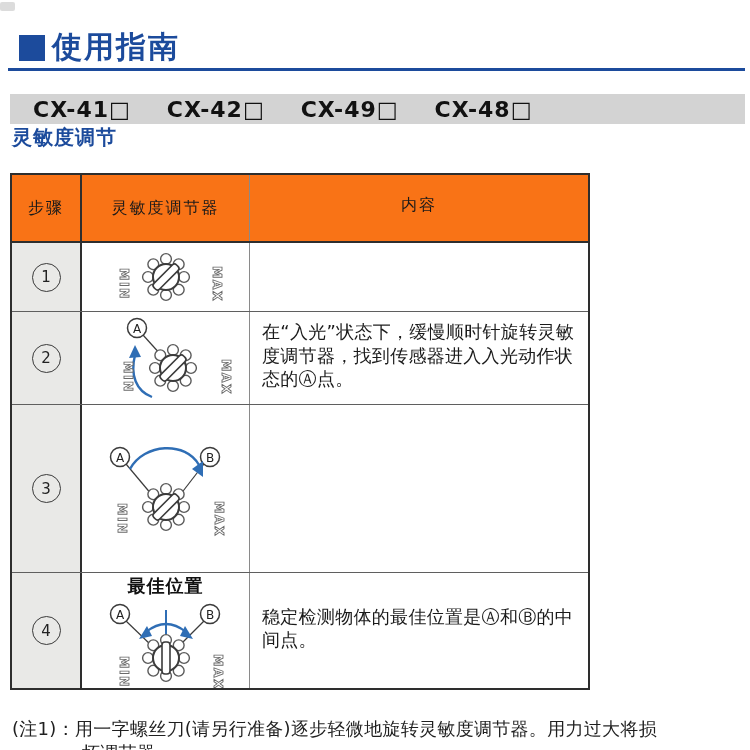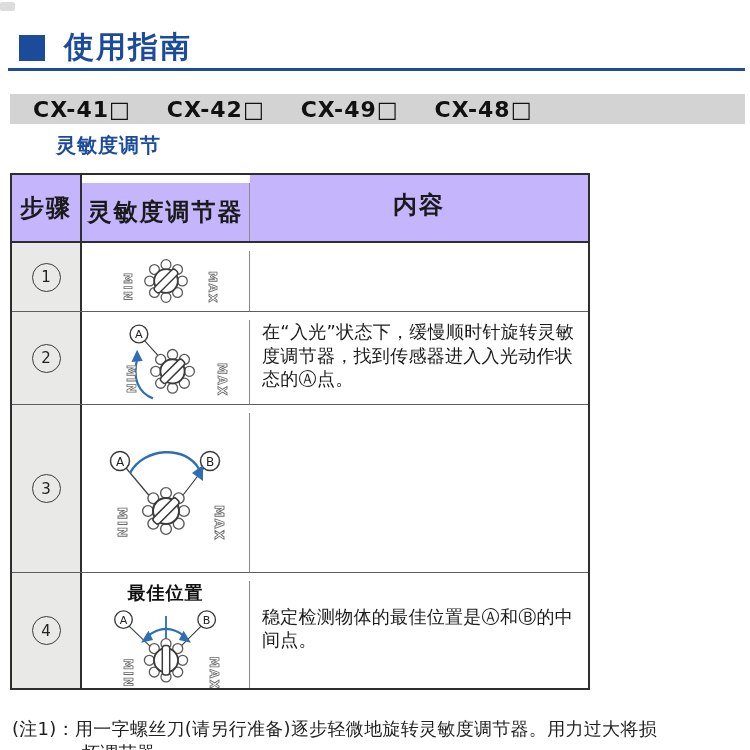--- a/index.html
+++ b/index.html
@@ -7,44 +7,44 @@
     width:750px;height:750px;background:#ffffff;position:relative;overflow:hidden;
     font-family:"DejaVu Sans","Liberation Sans",sans-serif;color:#1a1a1a;
     -webkit-font-smoothing:antialiased;
   }
   .abs{position:absolute;}
 
   
   .artifact{left:0;top:2px;width:15px;height:9px;background:#c9c9c9;opacity:.65;border-radius:2px;}
 
   
-  .hdr{left:19px;top:27px;display:flex;align-items:center;gap:19px;}
+  .hdr{left:19px;top:27px;display:flex;align-items:center;gap:7px;}
   .hdr-sq{width:26px;height:26px;background:#1c4b9c;}
   .hdr-title{font-size:30px;font-weight:bold;color:#1c4b9c;letter-spacing:2px;}
   .hdr-rule{left:8px;top:68px;width:737px;height:3px;background:#1c4b9c;}
 
   
   .modelbar{left:10px;top:94px;width:735px;height:30px;background:#d3d3d3;
     display:flex;align-items:center;gap:36px;padding-left:23px;box-sizing:border-box;
     font-weight:bold;font-size:22px;color:#111;letter-spacing:1px;}
-  .section-title{left:12px;top:132px;font-size:20px;font-weight:bold;color:#1c4b9c;letter-spacing:1px;margin-left:44px;}
+  .section-title{left:12px;top:124px;font-size:20px;font-weight:bold;color:#1c4b9c;letter-spacing:1px;}
 
   
   .tbl{left:10px;top:173px;width:580px;border:2px solid #2e2e2e;background:#fff;box-sizing:border-box;}
   .trow{display:flex;box-sizing:border-box;}
   .trow + .trow{border-top:1px solid #5f5f5f;}
   .trow.first-body{border-top:2px solid #2e2e2e;}
   .c1{width:70px;flex:0 0 70px;background:#e9e9e7;border-right:2px solid #2e2e2e;
       display:flex;align-items:center;justify-content:center;box-sizing:border-box;}
   .c2{width:168px;flex:0 0 168px;border-right:1px solid #8a8a8a;
-      display:flex;flex-direction:column;align-items:center;justify-content:center;box-sizing:border-box;margin-top:8px;}
+      display:flex;flex-direction:column;align-items:center;justify-content:center;box-sizing:border-box;}
   .c3{flex:1;padding:1px 12px 6px 12px;font-size:18px;line-height:1.3;box-sizing:border-box;
       display:flex;flex-direction:column;justify-content:center;letter-spacing:.3px;}
   .thead{height:66px;}
-  .thead .hc{background:#c4b5fd;font-weight:bold;font-size:24px;letter-spacing:2px;
+  .thead .hc{background:#f97316;font-weight:normal;font-size:16px;letter-spacing:2px;
       display:flex;align-items:center;justify-content:center;}
   .r1{height:70px;} .r2{height:93px;} .r3{height:168px;} .r4{height:116px;}
 
   .stepc{width:27px;height:27px;border:1.5px solid #3a3a3a;border-radius:50%;
       display:flex;align-items:center;justify-content:center;font-size:15px;color:#222;background:#e9e9e7;}
 
   .dial-title{font-size:18px;font-weight:600;color:#111;letter-spacing:1px;margin-bottom:-2px;}
 
   .pnote{display:flex;align-items:stretch;margin-top:1px;}
   .paren{flex:0 0 14px;width:14px;display:flex;align-items:center;justify-content:center;

